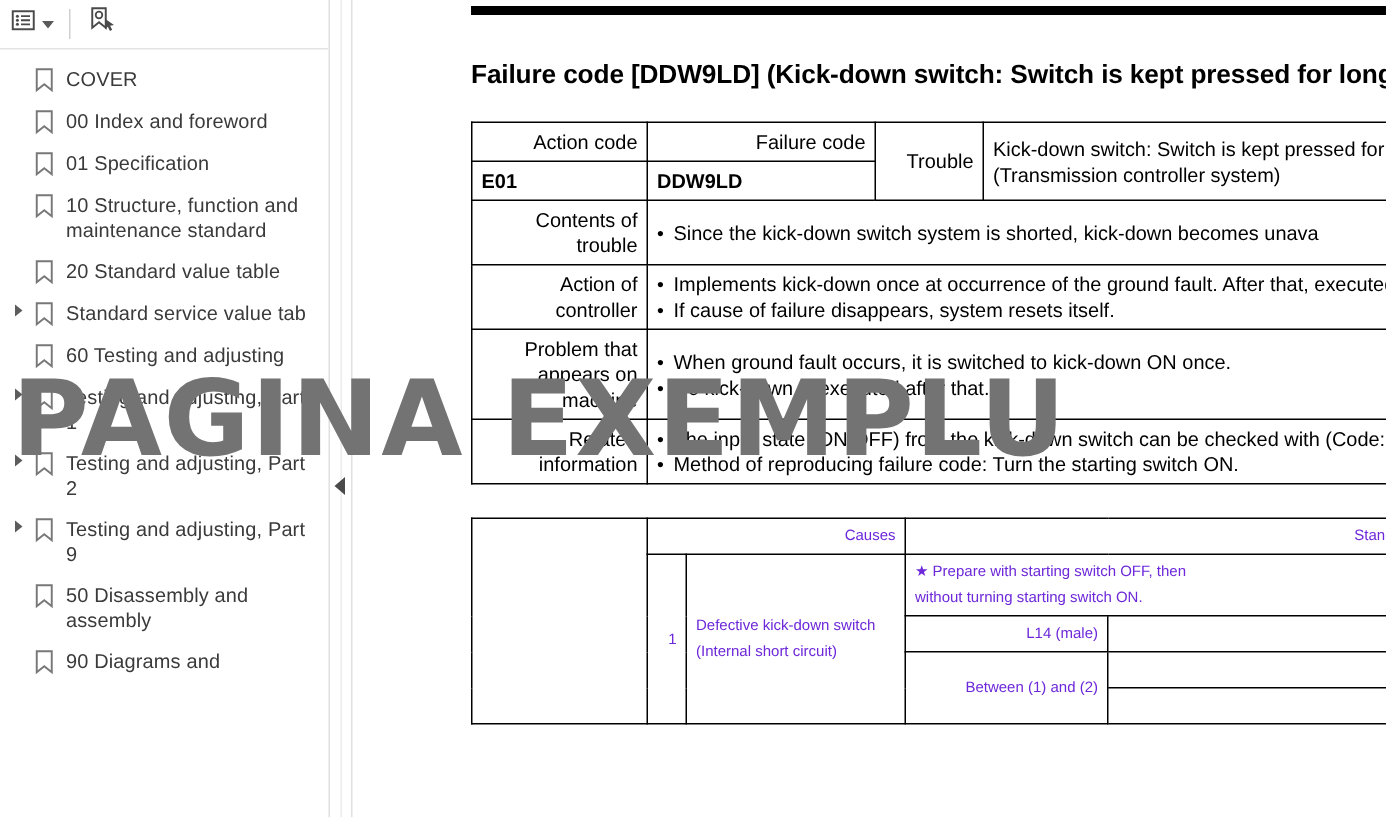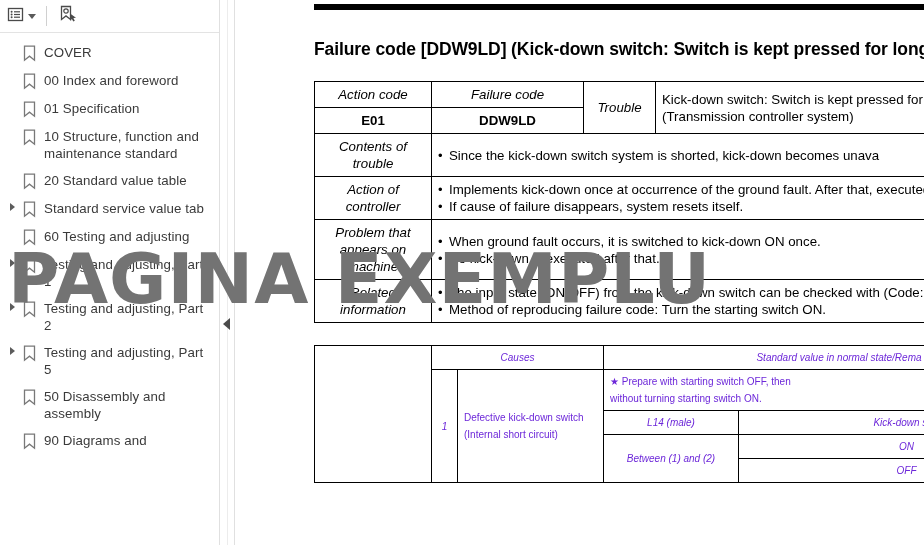--- a/index.html
+++ b/index.html
@@ -90,22 +90,22 @@
 
   table.dt {
     border-collapse:collapse; margin-top:20px; table-layout:fixed;
     width:760px;
   }
   table.dt td {
     border:1.3px solid #000; padding:4px 6px;
     font-size:13.3px; color:#000; line-height:17px;
     vertical-align:middle;
   }
-  td.ctr { text-align:center;font-style:italic; }
-  td.bld { font-weight:bold; text-align:center;margin-left:28px; }
+  td.ctr { text-align:right; }
+  td.bld { font-weight:bold; text-align:left;margin-left:28px; }
   .bl { display:flex; align-items:flex-start; }
   .bl-dot {
     flex:0 0 11px; font-size:13px; line-height:17px; color:#000;
   }
   .bl-txt { flex:1 1 auto; }
 
   table.dt2 { border-collapse:collapse; margin-top:22px; table-layout:fixed; width:760px; }
   table.dt2 td { border:1.3px solid #000; padding:3px 6px;
     font-size:10px; color:#6d28d9; line-height:17px; vertical-align:middle; }
   .blank-cell { border:1.3px solid #000; }
@@ -272,21 +272,21 @@
 
     <div class="bm-row">
       <div class="bm-twisty">
           <span class="chev"></span>
         </div>
       <div class="bm-icon">
         <svg width="13" height="17" viewBox="0 0 13 17">
             <path d="M1.5 1.2 h10 v14 l-5 -4 l-5 4 z" fill="none" stroke="#787878" stroke-width="1.3"></path>
           </svg>
       </div>
-      <div class="bm-label">Testing and adjusting, Part 5</div>
+      <div class="bm-label">Testing and adjusting, Part 9</div>
     </div>
 
 
     <div class="bm-row">
       <div class="bm-twisty empty">
           <span class="chev"></span>
         </div>
       <div class="bm-icon">
         <svg width="13" height="17" viewBox="0 0 13 17">
             <path d="M1.5 1.2 h10 v14 l-5 -4 l-5 4 z" fill="none" stroke="#787878" stroke-width="1.3"></path>

